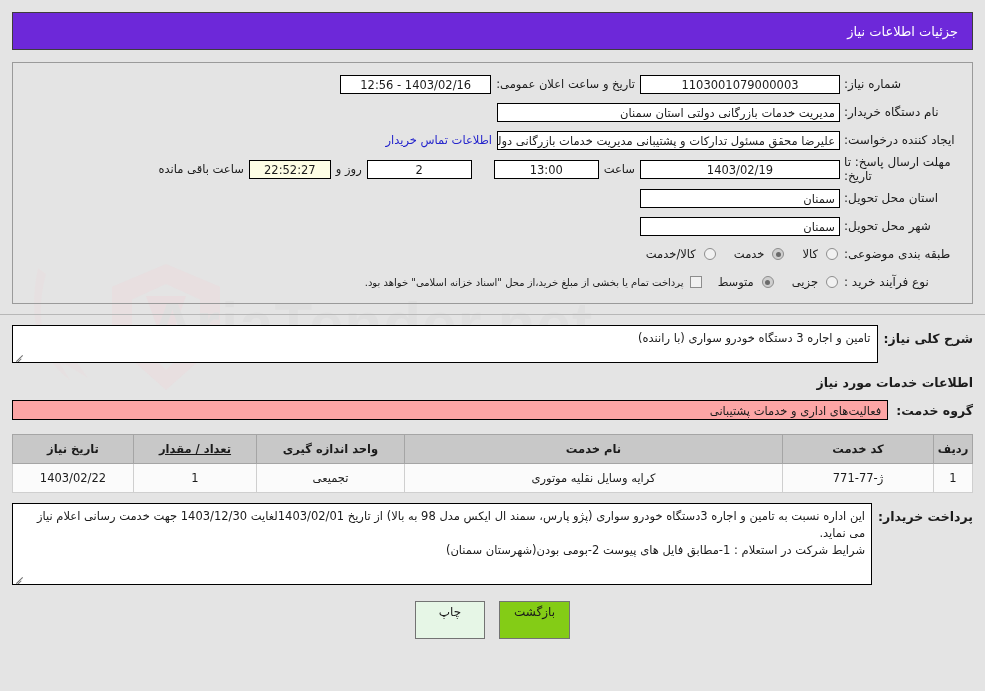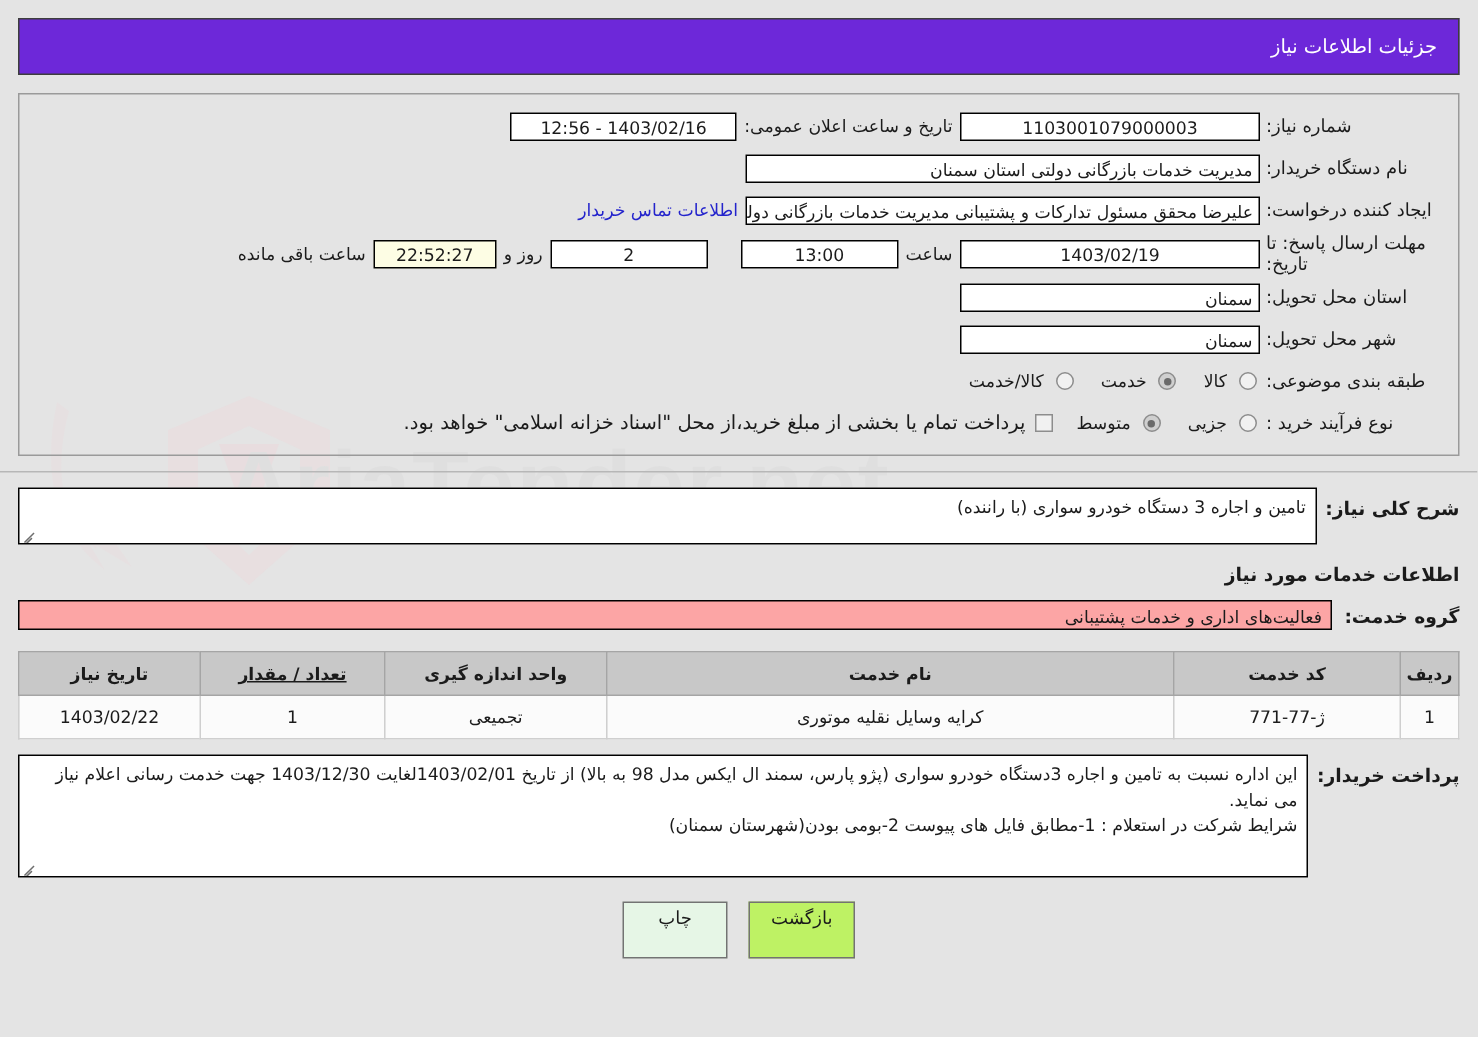--- a/index.html
+++ b/index.html
@@ -179,21 +179,21 @@
   .radio-label { font-size: 11.5px; padding-left: 12px; }
 
   .checkbox {
     width: 12px; height: 12px;
     border: 1px solid #8d8d8d;
     background: #f1f1f1;
     display: inline-block;
     box-sizing: border-box;
     margin: 0 4px 0 6px;
   }
-  .chk-text { font-size: 13px; margin-left: 45px; }
+  .chk-text { font-size: 10px; margin-left: 45px; }
 
   
   .hr {
     border: 0;
     border-top: 1px solid #b7b7b7;
     margin: 10px 0 0 0;
   }
 
   
   .section { margin: 10px 12px 0 12px; }
@@ -303,21 +303,21 @@
     min-width: 70px;
     font-size: 12px;
     line-height: 20px;
     text-align: center;
     padding: 0 14px;
     box-sizing: border-box;
     cursor: pointer;
     font-family: "DejaVu Sans", "Liberation Sans", sans-serif;
   }
   .btn-print { background: #e6f6e6; color: #1b1b1b; }
-  .btn-back  { background: #bef264; color: #1b1b1b; }
+  .btn-back  { background: #84cc16; color: #1b1b1b; }
 </style>
 </head>
 <body>
 
 <div class="watermark">
   <div class="wm-shield"></div>
   <div class="wm-shield-inner"></div>
   <div class="wm-v"></div>
   <svg class="wm-arrow" viewBox="0 0 120 130">
     <path d="M20 8 C 10 55, 18 95, 52 120 L40 100 L70 118 L48 86 L46 106 C 22 86, 18 52, 28 14 Z" fill="#f0d2d6"></path>

